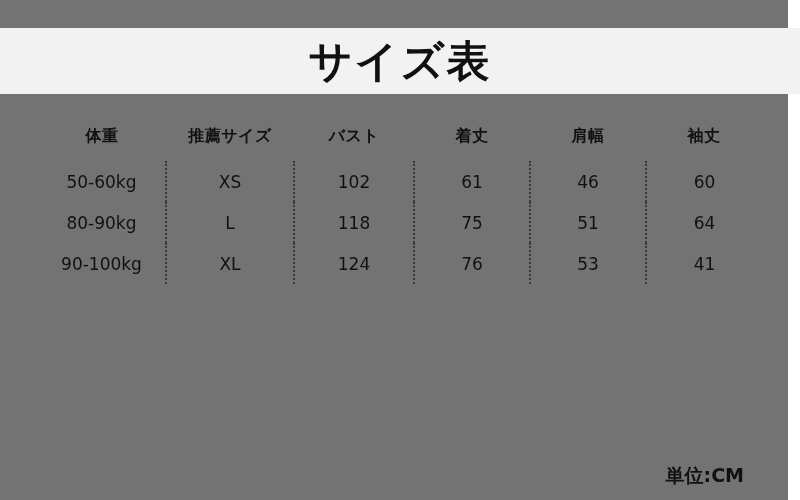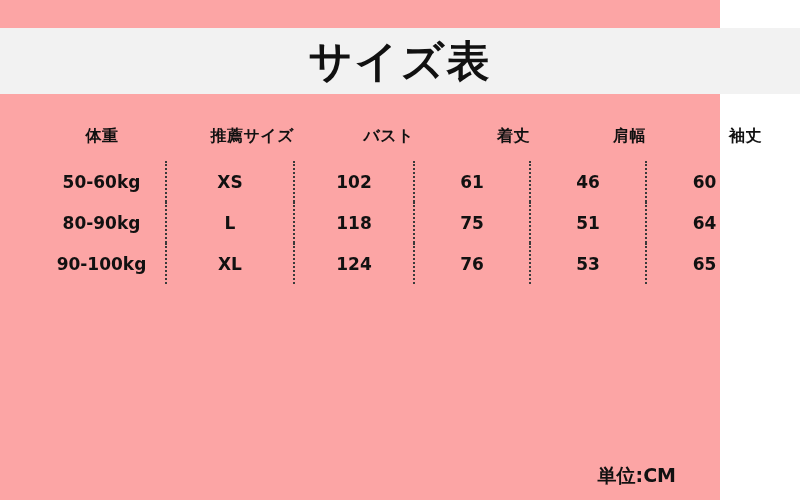--- a/index.html
+++ b/index.html
@@ -9,23 +9,23 @@
   body {
     width: 800px;
     height: 500px;
     background: #ffffff;
     font-family: "DejaVu Sans", "Liberation Sans", sans-serif;
     color: #1a1a1a;
     overflow: hidden;
   }
   .page {
     position: relative;
-    width: 720px;
+    width: 788px;
     height: 500px;
-    background: #fca5a5;
+    background: #737373;
     box-sizing: border-box;
   }
   .title-band {
     position: absolute;
     top: 28px;
     left: 0;
     width: 800px;
     height: 66px;
     background: #f2f2f2;
   }
@@ -61,32 +61,31 @@
   }
   table.size-table thead th {
     font-size: 16px;
     font-weight: bold;
     color: #111111;
     padding: 8px 0 14px 0;
     letter-spacing: 0.5px;
   }
   table.size-table tbody td {
     font-size: 17px;
-    font-weight: bold;
+    font-weight: normal;
     color: #111111;
     height: 41px;
     padding: 0;
   }
   
   table.size-table tbody td.sep {
     border-left: 2px dotted #3a3a3a;
   }
   table.size-table thead th.sep {
     border-left: none;
-    text-align: right;
   }
   .col-0 { width: 128px; }
   .col-1 { width: 128px; }
   .col-2 { width: 120px; }
   .col-3 { width: 116px; }
   .col-4 { width: 116px; }
   .col-5 { width: 116px; }
   .unit {
     position: absolute;
     right: 44px;
@@ -140,21 +139,21 @@
           <td class="sep">75</td>
           <td class="sep">51</td>
           <td class="sep">64</td>
         </tr>
         <tr>
           <td>90-100kg</td>
           <td class="sep">XL</td>
           <td class="sep">124</td>
           <td class="sep">76</td>
           <td class="sep">53</td>
-          <td class="sep">65</td>
+          <td class="sep">41</td>
         </tr>
       </tbody>
     </table>
   </div>
 
   <div class="unit">単位:CM</div>
 
 </div>
 
 </body></html>

